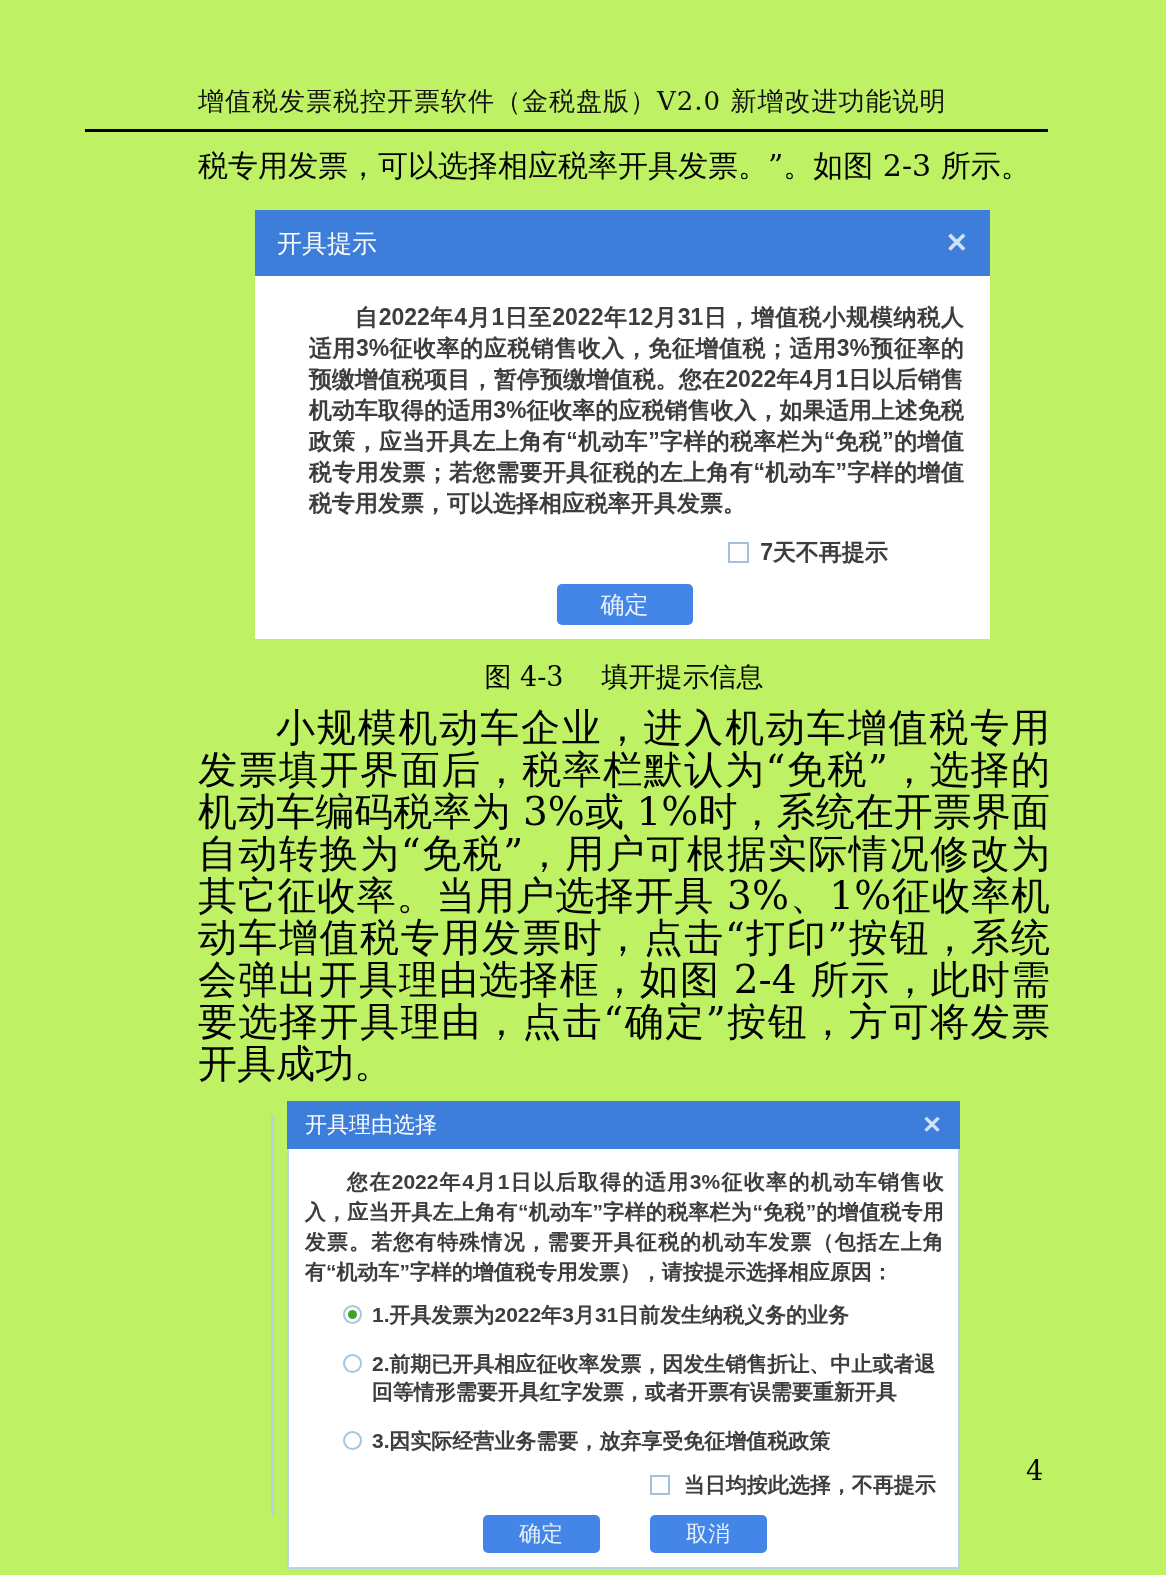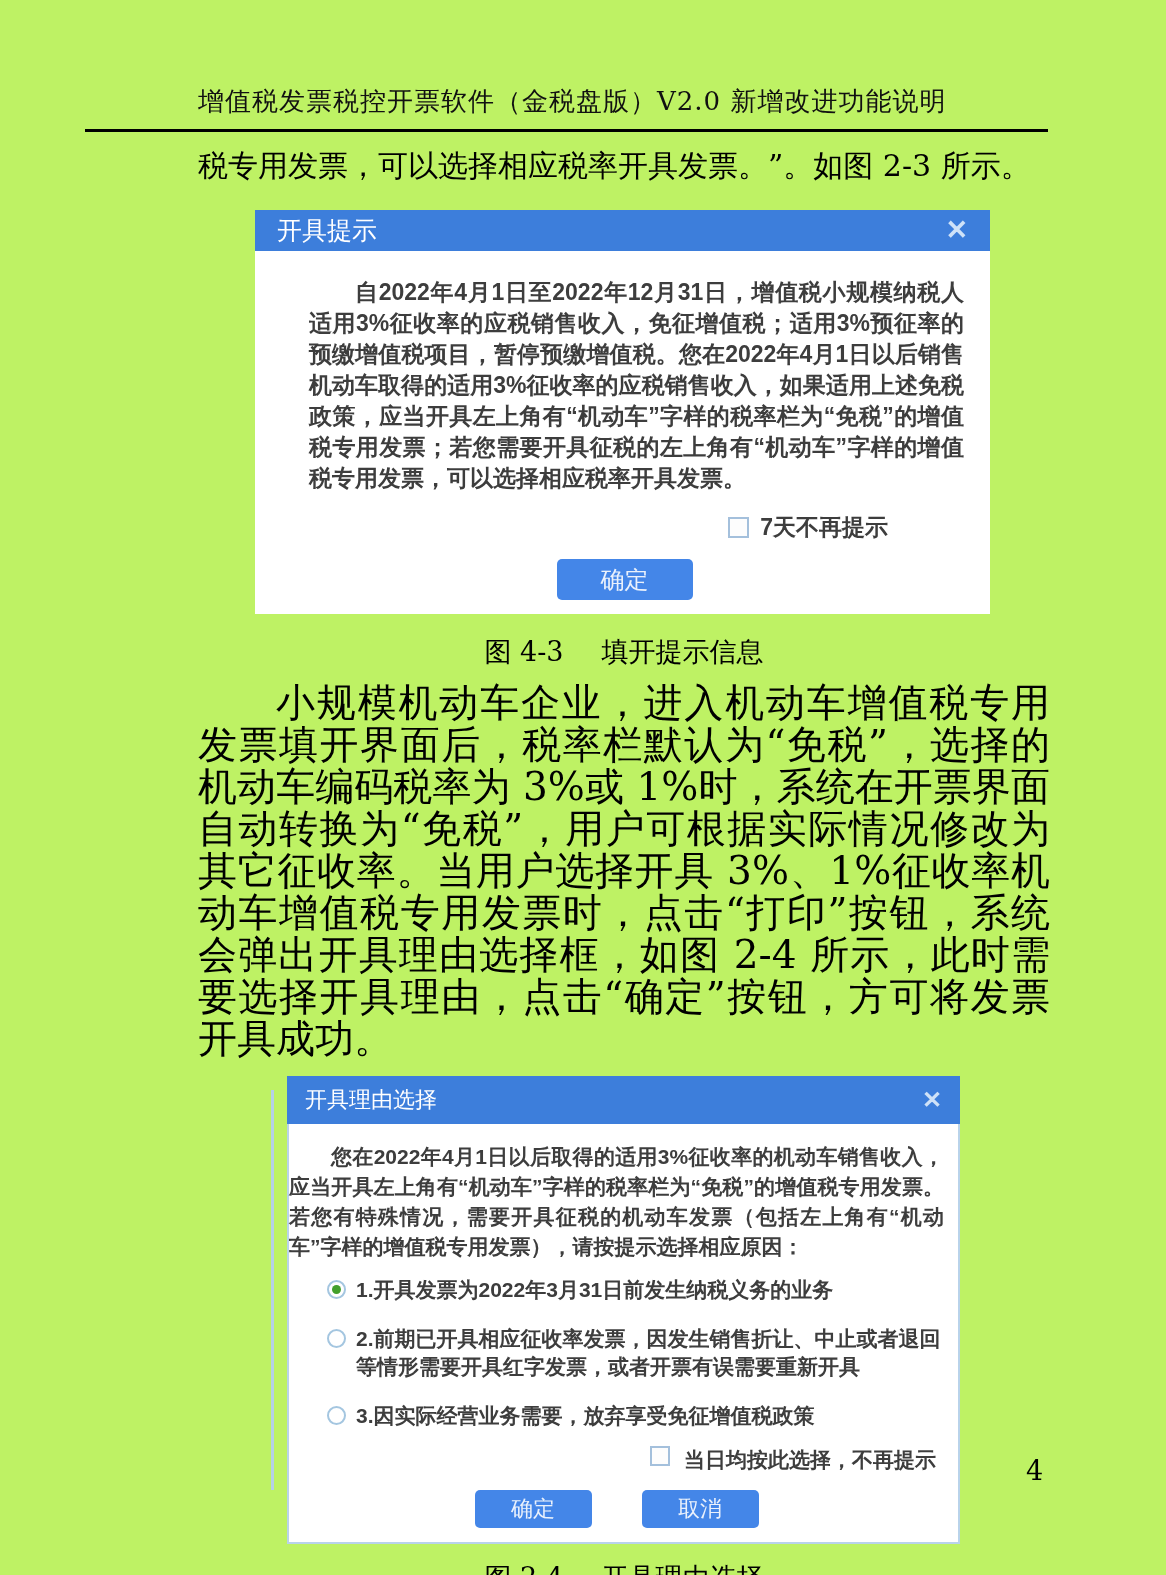--- a/index.html
+++ b/index.html
@@ -42,21 +42,21 @@
   .close {
     margin-left: auto;
     color: #cfe2f8;
     font-size: 27px;
     line-height: 1;
     cursor: pointer;
     font-weight: bold;
   }
   
   .dialog-tip { margin: 24px 0 0 255px; width: 735px; }
-  .dialog-tip .titlebar { height: 41px; }
+  .dialog-tip .titlebar { height: 66px; }
   .dialog-tip .dlg-title { font-size: 25px; }
   .dialog-tip .dialog-body { background: #fff; padding: 26px 26px 14px 30px; }
   .dialog-tip .dialog-text {
     margin-left: 24px;
     font-size: 23px;
     line-height: 31px;
     font-weight: 600;
     text-indent: 2em;
     text-align: justify;
   }
@@ -106,21 +106,21 @@
     width: 3px; height: 400px;
     background: #b5d0e8;
   }
   .dialog-reason { width: 673px; }
   .dialog-reason .titlebar { height: 48px; padding: 0 18px; }
   .dialog-reason .dlg-title { font-size: 22px; }
   .dialog-reason .close { font-size: 24px; }
   .dialog-reason .dialog-body {
     background: #fff;
     border: 2px solid #b9d3ea; border-top: none;
-    padding: 18px 14px 14px 0;
+    padding: 18px 14px 14px 16px;
   }
   .dialog-reason .dialog-text {
     font-size: 21px;
     line-height: 30px;
     font-weight: 600;
     text-indent: 2em;
     text-align: justify;
   }
   .options {
     margin: 14px 0 0 38px;
@@ -136,21 +136,21 @@
     position: relative;
     margin-top: 4px;
   }
   .radio.selected::after {
     content: "";
     position: absolute; left: 3px; top: 3px; right: 3px; bottom: 3px;
     border-radius: 50%;
     background: #43a02c;
   }
   .check-row-2 {
-    display: flex; justify-content: flex-end;
+    display: flex; align-items: center; justify-content: flex-end;
     gap: 14px;
     margin-top: 16px; padding-right: 8px;
     font-size: 21px; font-weight: 600;
   }
   .check-row-2 .checkbox { width: 20px; height: 20px; }
   .buttons-row { display: flex; justify-content: center; gap: 50px; margin-top: 16px; }
   .btn-sm { width: 117px; height: 38px; font-size: 22px; }
   
   .page-number {
     position: absolute; left: 1026px; top: 1455px;

